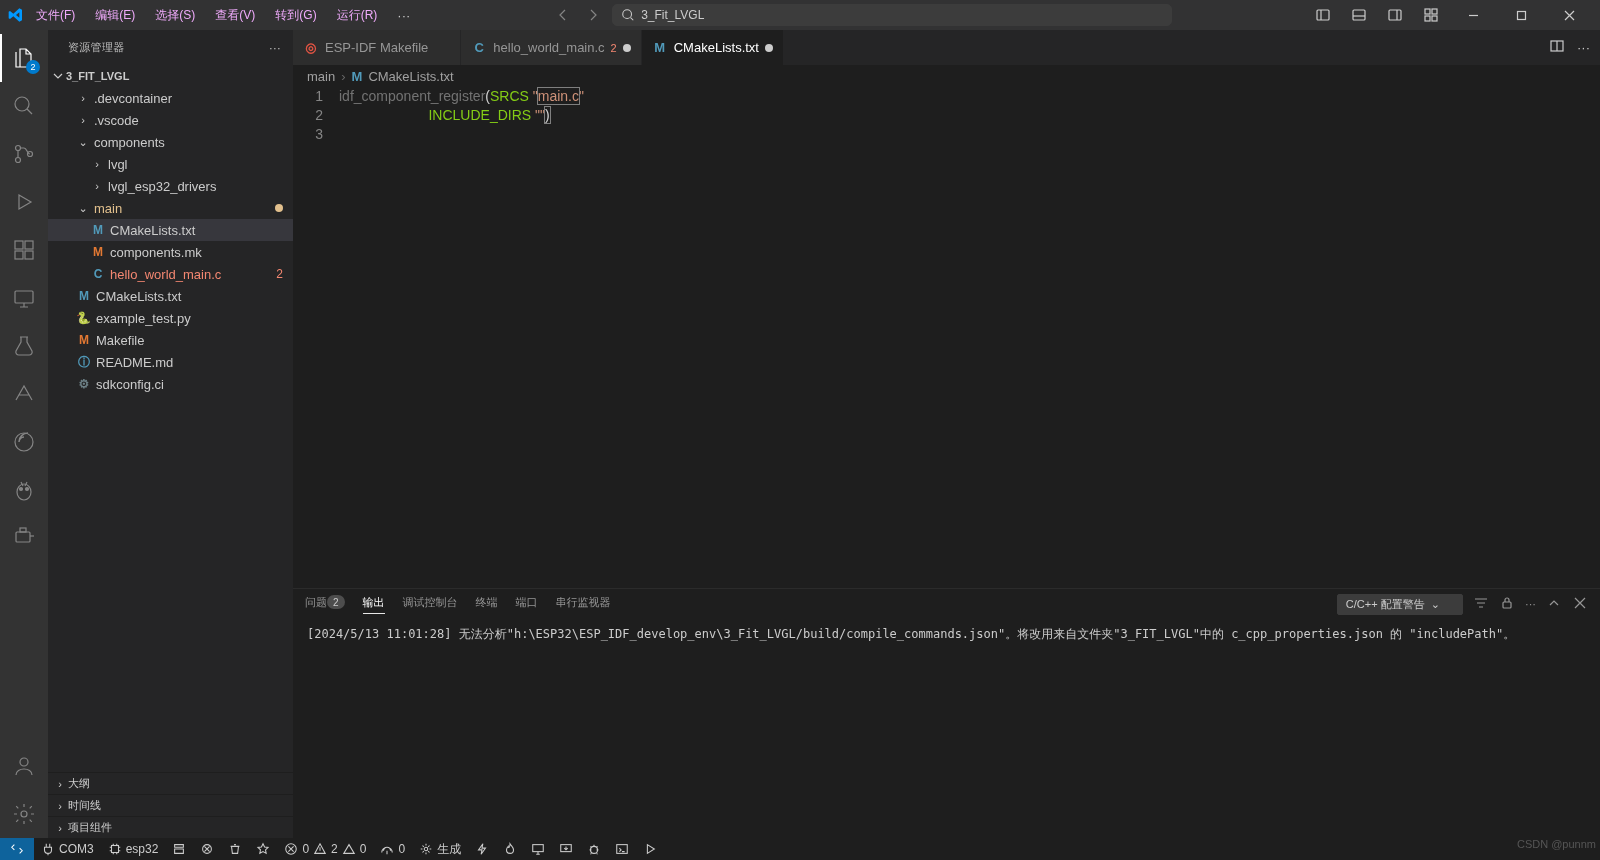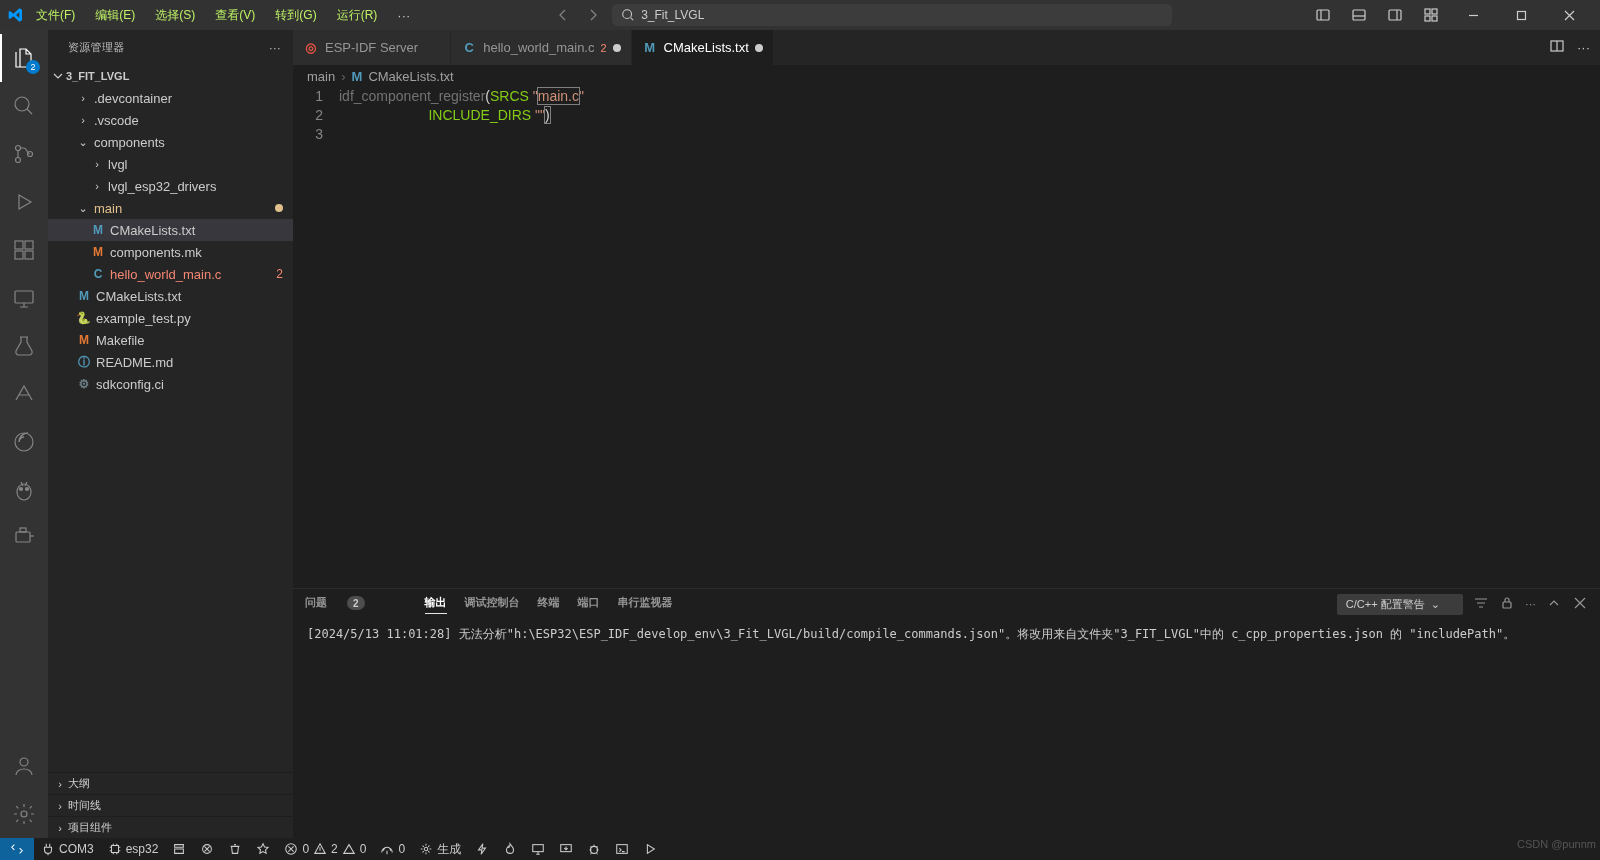--- a/index.html
+++ b/index.html
@@ -1,20 +1,20 @@
 <!DOCTYPE html>
 <html><head>
 <meta charset="utf-8">
 <style>
 * { margin: 0; padding: 0; box-sizing: border-box; font-family: "Segoe UI", "Microsoft YaHei", sans-serif; }
 body { background: #1e1e1e; color: #cccccc; width: 1600px; height: 860px; overflow: hidden; display: flex; flex-direction: column; font-size: 13px; }
 .titlebar { height: 30px; background: #323233; display: flex; align-items: center; padding: 0 8px; gap: 4px; }
 .vscode-logo { width: 16px; height: 16px; display: flex; align-items: center; justify-content: center; }
 .vscode-logo svg { width: 16px; height: 16px; }
-.menu-item { padding: 2px 8px; color: #bef264; cursor: pointer; font-size: 12px; }
+.menu-item { padding: 2px 8px; color: #f0abfc; cursor: pointer; font-size: 12px; }
 .menu-ellipsis { padding: 2px 8px; color: #cccccc; cursor: pointer; }
 .titlebar-center { flex: 1; display: flex; justify-content: center; align-items: center; gap: 8px; }
 .nav-btn { width: 22px; height: 22px; display: flex; align-items: center; justify-content: center; color: #858585; cursor: pointer; }
 .search-box { width: 560px; height: 22px; background: #3c3c3c; border: 1px solid #3c3c3c; border-radius: 5px; display: flex; align-items: center; padding: 0 8px; gap: 6px; color: #cccccc; font-size: 12px; }
 .titlebar-right { display: flex; align-items: center; gap: 2px; }
 .titlebar-icon { width: 34px; height: 30px; display: flex; align-items: center; justify-content: center; color: #cccccc; cursor: pointer; }
 .win-btn { width: 46px; height: 30px; display: flex; align-items: center; justify-content: center; color: #cccccc; cursor: pointer; }
 
 .main { flex: 1; display: flex; overflow: hidden; }
 .activitybar { width: 48px; background: #333333; display: flex; flex-direction: column; align-items: center; padding-top: 4px; }
@@ -57,22 +57,22 @@
 .line-num { width: 46px; text-align: right; padding-right: 16px; color: #858585; }
 .line-content { white-space: pre; color: #d4d4d4; }
 .tok-fn { color: #737373; }
 .tok-param { color: #84cc16; }
 .tok-str { color: #ce9178; }
 .tok-punct { color: #d4d4d4; }
 .cursor-box { outline: 1px solid #7f7f7f; }
 
 .panel { height: 250px; background: #1e1e1e; border-top: 1px solid #2b2b2b; display: flex; flex-direction: column; }
 .panel-tabs { height: 30px; display: flex; align-items: center; padding: 0 12px; gap: 18px; font-size: 11px; color: #969696; }
-.panel-tab { cursor: pointer; display: flex; align-items: flex-end; gap: 20px; padding-bottom: 3px; font-weight: bold; }
-.panel-tab.active { color: #ffffff; border-bottom: 1px solid #e7e7e7; margin-left: 42px; }
+.panel-tab { cursor: pointer; display: flex; align-items: flex-start; gap: 0; padding-bottom: 3px; }
+.panel-tab.active { color: #ffffff; border-bottom: 1px solid #e7e7e7; }
 .panel-tab .count-badge { background: #4d4d4d; color: #ccc; border-radius: 8px; padding: 0 6px; font-size: 10px; height: 14px; display: flex; align-items: center; }
 .panel-tabs-right { margin-left: auto; display: flex; align-items: center; gap: 10px; }
 .panel-select { background: #3c3c3c; border: 1px solid #3c3c3c; color: #ccc; font-size: 11px; padding: 2px 22px 2px 8px; border-radius: 2px; cursor: pointer; position: relative; }
 .panel-body { flex: 1; padding: 6px 14px; font-family: Consolas, monospace; font-size: 12px; color: #cccccc; overflow: auto; line-height: 18px; }
 
 .statusbar { height: 22px; background: #1e1e1e; display: flex; font-size: 12px; color: #cccccc; }
 .status-remote { background: #0e639c; height: 22px; width: 34px; display: flex; align-items: center; justify-content: center; cursor: pointer; }
 .status-item { padding: 0 7px; display: flex; align-items: center; gap: 4px; cursor: pointer; height: 22px; }
 .status-right { margin-left: auto; display: flex; align-items: center; }
 svg { stroke: currentColor; fill: none; stroke-width: 1.2; }
@@ -335,21 +335,21 @@
     <div class="sidebar-bottom-section">
         <span class="chevron" style="width:16px;text-align:center">›</span>
         <span>项目组件</span>
       </div>
   </div>
 
   <div class="editor-area">
     <div class="tabs">
       <div class="tab">
         <span class="tab-icon icon-esp">◎</span>
-        <span>ESP-IDF Server</span>
+        <span>ESP-IDF Makefile</span>
         <span style="width:16px"></span>
       </div>
       <div class="tab">
         <span class="tab-icon icon-c">C</span>
         <span>hello_world_main.c</span>
         <span class="tab-badge">2</span>
         <span class="tab-dirty"></span>
       </div>
       <div class="tab active">
         <span class="tab-icon icon-m">M</span>

